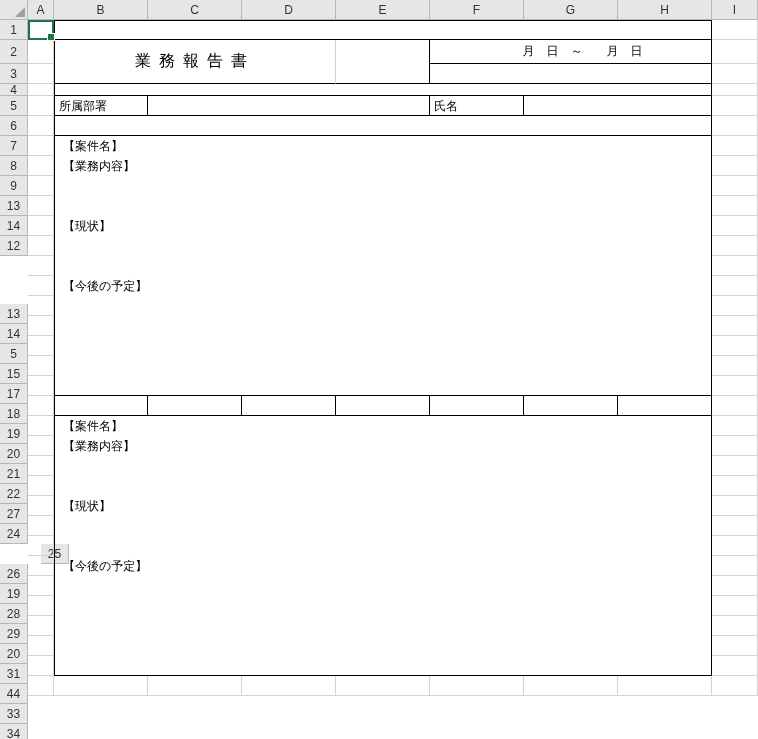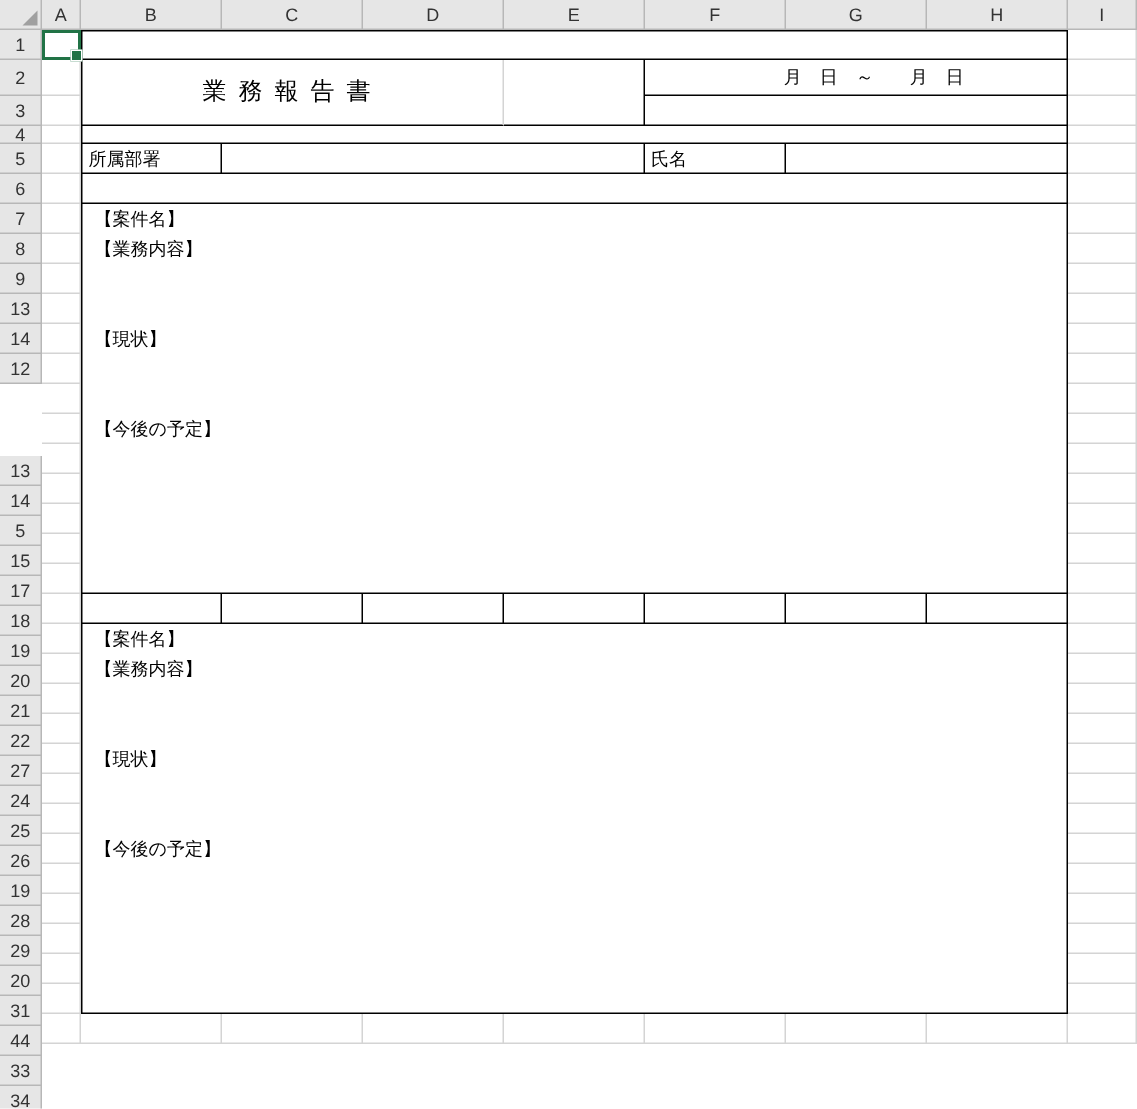--- a/index.html
+++ b/index.html
@@ -145,21 +145,21 @@
     <div class="row-h" style="height: 20px;">5</div>
     <div class="row-h" style="height: 20px;">15</div>
     <div class="row-h" style="height: 20px;">17</div>
     <div class="row-h" style="height: 20px;">18</div>
     <div class="row-h" style="height: 20px;">19</div>
     <div class="row-h" style="height: 20px;">20</div>
     <div class="row-h" style="height: 20px;">21</div>
     <div class="row-h" style="height: 20px;">22</div>
     <div class="row-h" style="height: 20px;">27</div>
     <div class="row-h" style="height: 20px;">24</div>
-    <div class="row-h" style="height: 20px;">25</div>
+    <div class="row-h" style="height: 20px; margin-left: 41px;">25</div>
     <div class="row-h" style="height: 20px;">26</div>
     <div class="row-h" style="height: 20px;">19</div>
     <div class="row-h" style="height: 20px;">28</div>
     <div class="row-h" style="height: 20px;">29</div>
     <div class="row-h" style="height: 20px;">20</div>
     <div class="row-h" style="height: 20px;">31</div>
     <div class="row-h" style="height: 20px;">44</div>
     <div class="row-h" style="height: 20px;">33</div>
     <div class="row-h" style="height: 20px;">34</div>
   </div>

